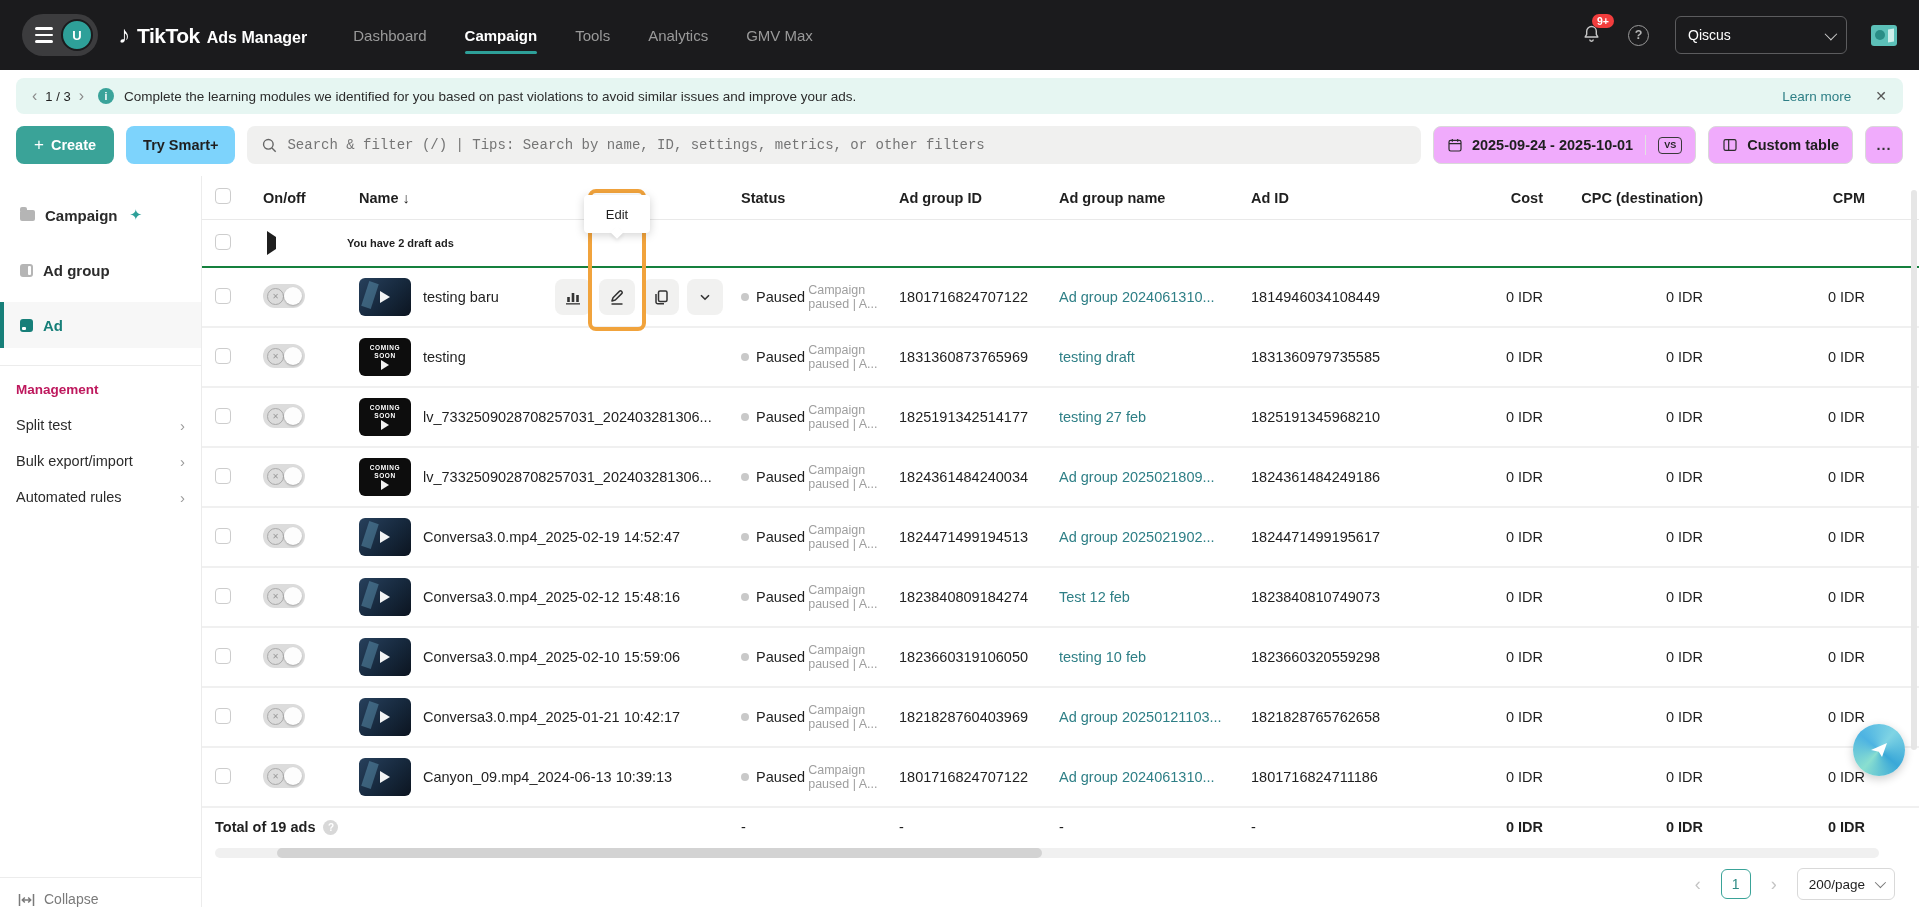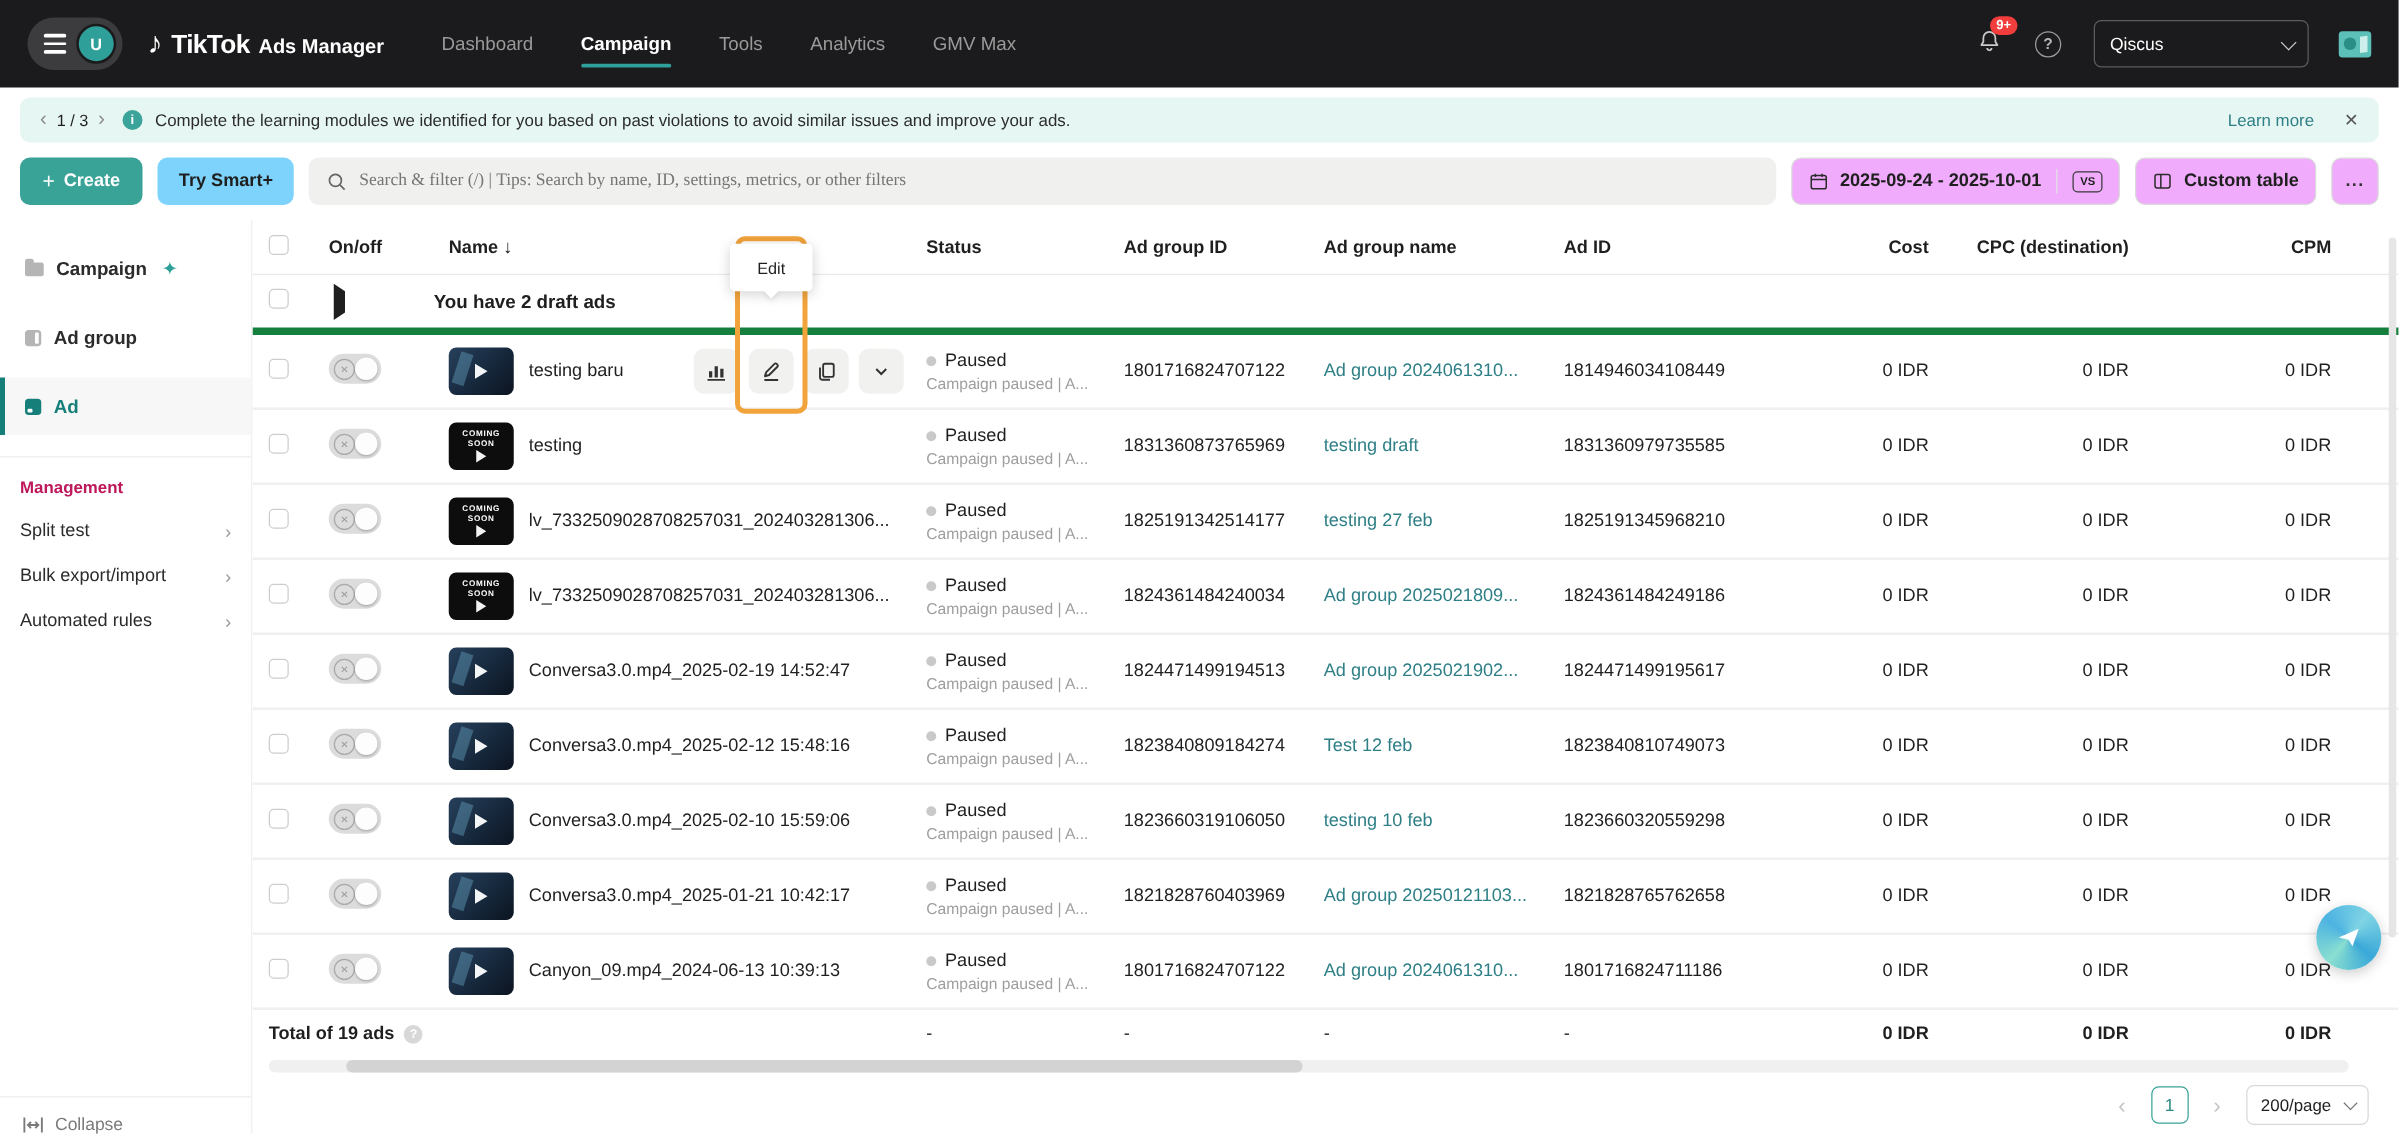--- a/index.html
+++ b/index.html
@@ -48,21 +48,21 @@
   .learn-more{color:#2e7f86;cursor:pointer;white-space:nowrap;margin-left:20px}
   .banner-close{margin-left:24px;color:#555;font-size:14px;cursor:pointer}
 
   
   .toolbar{margin:12px 16px;display:flex;gap:12px;height:38px;align-items:stretch}
   .btn{display:flex;align-items:center;justify-content:center;border-radius:8px;font-size:14.5px;cursor:pointer;white-space:nowrap}
   .btn-create{background:#3aa398;color:#fff;font-weight:600;padding:0 18px;gap:7px}
   .btn-create .plus{font-size:17px;font-weight:400}
   .btn-smart{background:#7dd3fc;color:#1f1f1f;font-weight:700;padding:0 17px}
   .searchbar{flex:1;background:#f0f0ef;border-radius:8px;display:flex;align-items:center;padding:0 14px;gap:9px}
-  .searchbar input{border:0;outline:0;background:transparent;flex:1;font-size:14px;color:#0f766e;font-family:Liberation Serif, serif}
+  .searchbar input{border:0;outline:0;background:transparent;flex:1;font-size:14px;color:#0f766e;font-family:Liberation Mono, monospace}
   .btn-ghost{background:#f0abfc;border:1px solid #d9d9d9;color:#1f1f1f;padding:0 13px;gap:9px;font-weight:600}
   .vdiv{width:1px;height:20px;background:#e2e2e2;margin:0 3px}
   .vs-box{width:24px;height:17px;border:1.7px solid #3a3a3a;border-radius:4px;font-size:9px;font-weight:800;
     display:flex;align-items:center;justify-content:center;text-transform:uppercase}
   .btn-more{width:38px;font-weight:800;letter-spacing:1px;color:#333}
 
   
   .content{display:flex;height:731px}
   .sidebar{width:202px;flex:none;border-right:1px solid #ececec;display:flex;flex-direction:column;padding-top:16px;background:#fff}
   .side-item{height:46px;display:flex;align-items:center;gap:10px;padding:0 16px;font-size:15px;font-weight:600;
@@ -84,41 +84,41 @@
     color:#7a7a7a;font-size:14px;cursor:pointer}
 
   
   .main{flex:1;position:relative;display:flex;flex-direction:column;background:#fff;overflow:hidden}
   .trow{display:grid;grid-template-columns:48px 96px 382px 158px 160px 192px 180px 112px 160px 162px;
     align-items:center;padding-left:13px}
   .thead{height:44px;border-bottom:1px solid #e9e9e9;font-weight:700;font-size:14.5px}
   .th{display:flex;align-items:center;gap:4px}
   .num{text-align:right;justify-self:stretch}
   .cb{width:16px;height:16px;border:1.5px solid #cdcdcd;border-radius:4px;background:#fff;display:inline-block;cursor:pointer}
-  .draft-row{height:48px;border-bottom:6px solid #15803d;font-size:15px}
+  .draft-row{height:48px;border-bottom:2px solid #15803d;font-size:11px}
   .tri{width:0;height:0;border-left:9px solid #1f1f1f;border-top:6px solid transparent;border-bottom:6px solid transparent;
     margin-left:4px;cursor:pointer}
   .draft-label{font-weight:700;margin-left:-12px}
   .drow{height:60px;border-bottom:2px solid #f0f0f0;position:relative;font-size:14.5px}
   .toggle{width:42px;height:24px;border-radius:12px;background:#dcdcdc;position:relative;display:inline-block;cursor:pointer}
   .toggle::before{content:"✕";position:absolute;left:4px;top:4px;width:15px;height:15px;border:1.4px solid #a9a9a9;
     border-radius:50%;color:#9a9a9a;font-size:8px;display:flex;align-items:center;justify-content:center}
   .toggle::after{content:"";position:absolute;right:3px;top:3px;width:18px;height:18px;border-radius:50%;background:#fdfdfd;
     box-shadow:0 1px 2px rgba(0,0,0,.25)}
   .name-cell{display:flex;align-items:center;gap:12px;overflow:visible;min-width:0}
   .thumb{width:52px;height:38px;border-radius:6px;flex:none;display:flex;flex-direction:column;align-items:center;
     justify-content:center;cursor:pointer;background:linear-gradient(135deg,#27405c 0%,#16283c 55%,#0c1420 100%);position:relative;overflow:hidden}
   .thumb.video::before{content:"";position:absolute;left:6px;top:4px;width:10px;height:26px;background:rgba(120,190,220,.35);transform:rotate(18deg)}
   .play{width:0;height:0;border-left:10px solid rgba(255,255,255,.95);border-top:6px solid transparent;border-bottom:6px solid transparent;position:relative;z-index:1}
   .thumb.coming-soon{background:#0d0d0d}
   .thumb.coming-soon .play{border-left-width:8px;border-top-width:5px;border-bottom-width:5px}
   .cs-text{display:none;color:#fff;font-size:6.5px;font-weight:800;letter-spacing:.6px;text-align:center;line-height:1.25;width:40px}
   .thumb.coming-soon .cs-text{display:block}
   .name-text{white-space:nowrap;overflow:hidden;text-overflow:ellipsis;cursor:pointer}
-  .status-cell{display:flex;flex-direction:column;gap:3px}
+  .status-cell{display:flex;flex-direction:row;gap:3px}
   .st1{display:flex;align-items:center;gap:7px}
   .dot{width:8px;height:8px;border-radius:50%;background:#c9c9c9;flex:none}
   .st2{font-size:12.5px;color:#9e9e9e}
   .link{color:#2e7f86;cursor:pointer;white-space:nowrap;overflow:hidden;text-overflow:ellipsis}
   
   .actions{position:absolute;left:353px;top:50%;transform:translateY(-50%);display:flex;gap:8px;z-index:4}
   .act-btn{width:36px;height:36px;border-radius:8px;background:#f1f1f0;display:flex;align-items:center;justify-content:center;
     color:#333;cursor:pointer}
   .edit-highlight{position:absolute;left:33px;top:-90px;width:58px;height:142px;border:4px solid #f1a33c;border-radius:8px;
     pointer-events:none;z-index:6}

